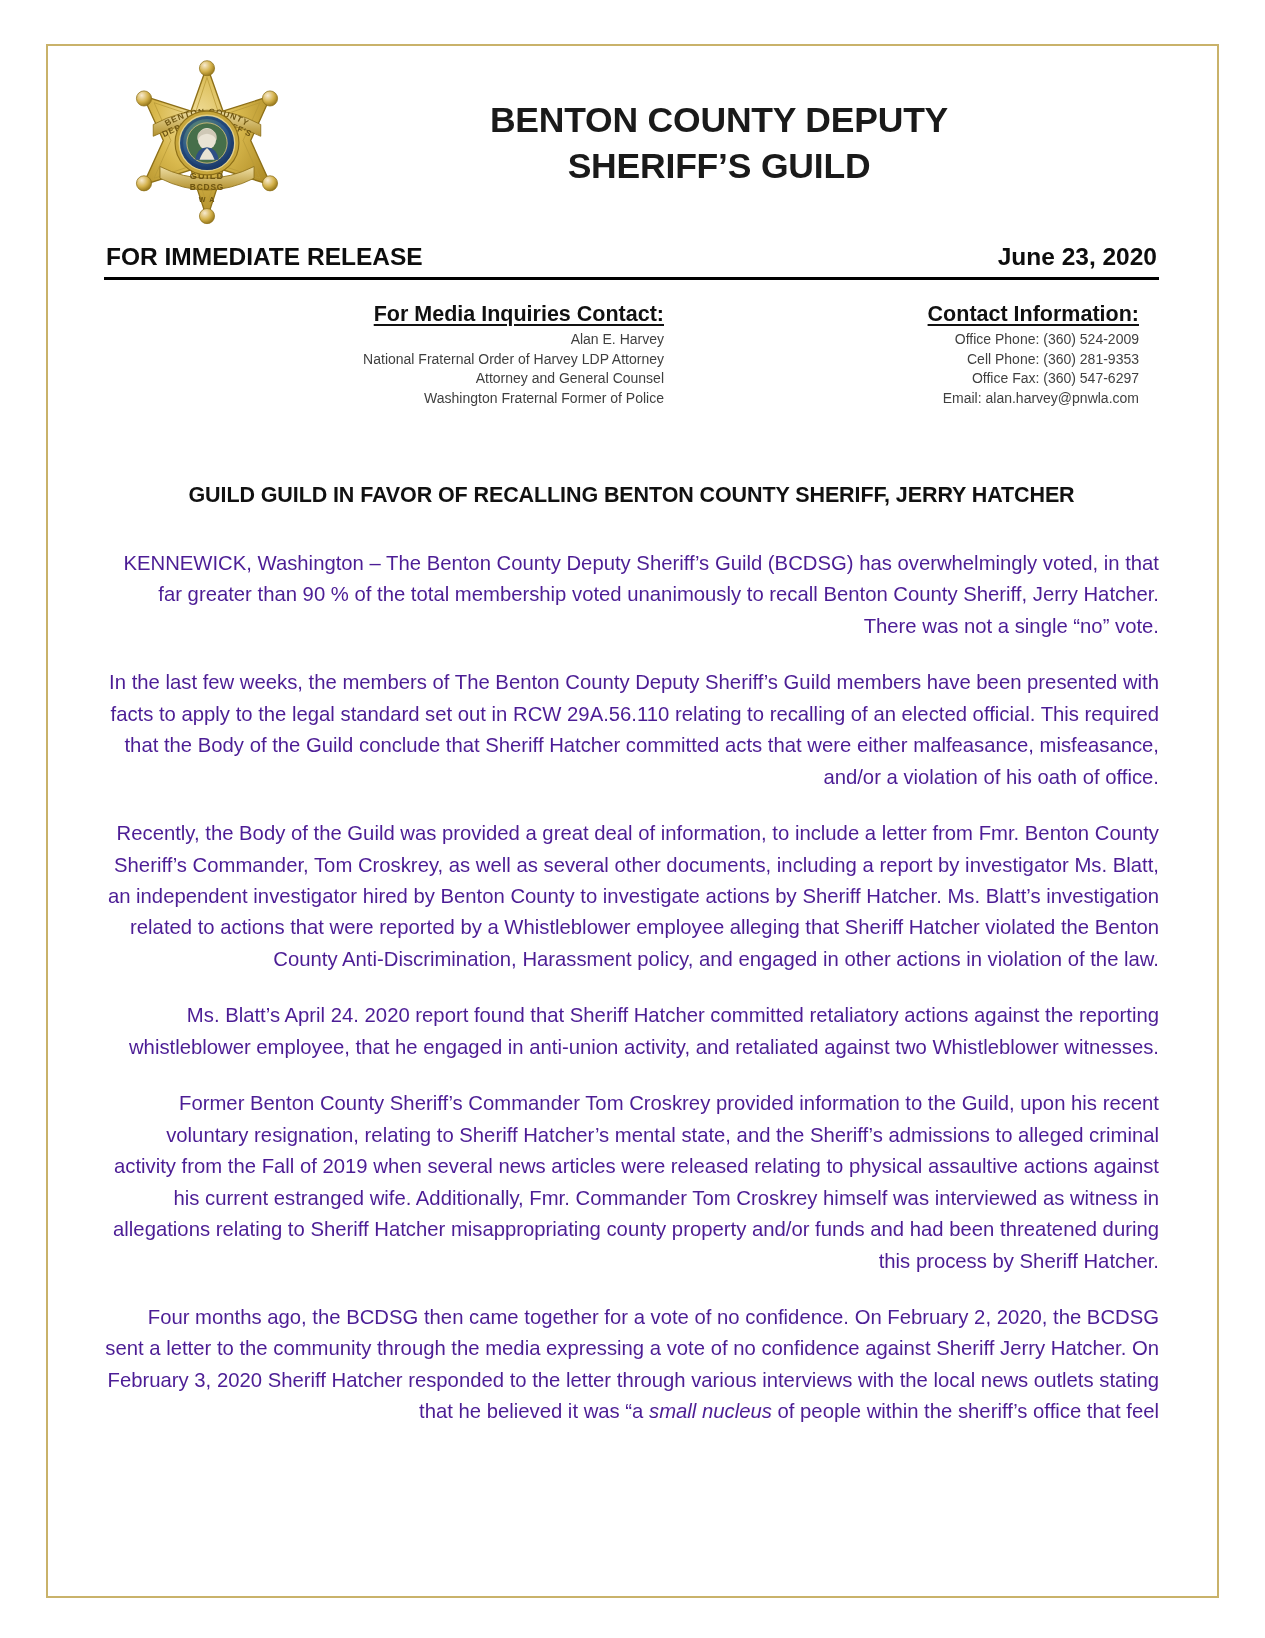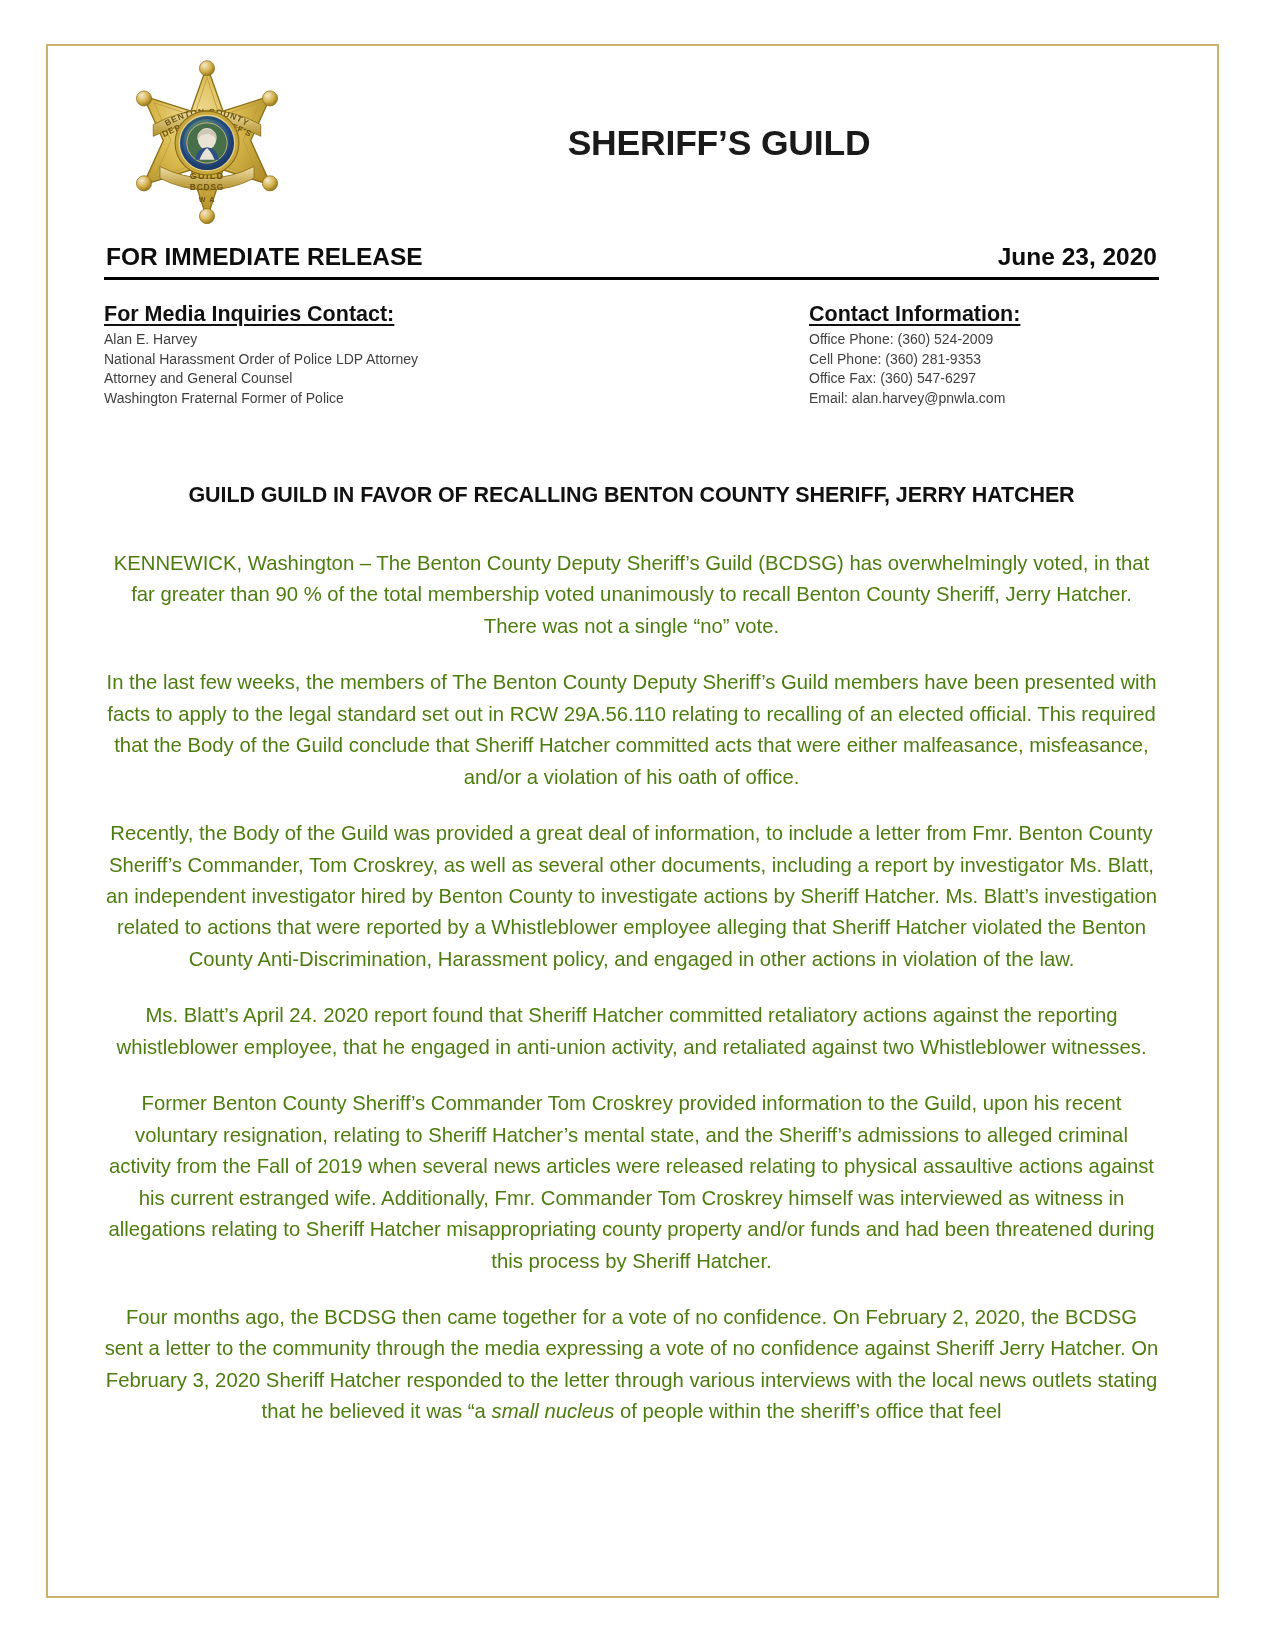--- a/index.html
+++ b/index.html
@@ -79,20 +79,21 @@
   .rule {
     border-bottom: 3.5px solid #000;
     margin: 0 0 22px 0;
   }
 
   
   .contacts {
     display: flex;
     justify-content: space-between;
     align-items: flex-start;
+    text-align: right;
   }
   .contact-col { }
   .contact-col.left { width: 560px; }
   .contact-col.right { width: 330px; margin-right: 20px; margin-left: 22px; }
   .contact-head {
     font-size: 21.5px;
     font-weight: bold;
     color: #111;
     text-decoration: underline;
     text-underline-offset: 3px;
@@ -114,23 +115,23 @@
     color: #111;
     margin-top: 74px;
     margin-bottom: 40px;
     letter-spacing: -0.1px;
   }
 
   
   .body-copy p {
     font-size: 20.3px;
     line-height: 1.55;
-    color: #4d7c0f;
+    color: #4c1d95;
     margin: 0 0 25px 0;
-    text-align: center;
+    text-align: right;
   }
   .body-copy p:last-child { margin-bottom: 0; }
   .body-copy em { font-style: italic; }
 </style>
 </head>
 <body>
 
 <div class="page">
   <div class="page-border"></div>
 
@@ -200,35 +201,36 @@
               <path d="M89,97 q-3,-12 11,-14 q14,2 11,14 q-2,-7 -11,-8 q-9,1 -11,8 Z" fill="#cfc8b6"></path>
               <path d="M86,120 q2,-14 14,-15 q12,1 14,15 Z" fill="#2e4f86"></path>
               <path d="M100,106 q-5,4 -9,14 h18 q-4,-10 -9,-14 Z" fill="#e9e3d4"></path>
             </g>
             <circle cx="100" cy="100" r="30" fill="none" stroke="#1b3a6b" stroke-width="3" opacity="0.55"></circle>
           </svg>
         </div>
       </div>
 
       <div class="org-title">
+        <span>BENTON COUNTY DEPUTY</span>
         <span class="line2">SHERIFF’S GUILD</span>
       </div>
     </div>
 
     <div class="release-row">
       <div>FOR IMMEDIATE RELEASE</div>
       <div>June 23, 2020</div>
     </div>
     <div class="rule"></div>
 
     <div class="contacts">
       <div class="contact-col left">
         <div class="contact-head">For Media Inquiries Contact:</div>
         <div class="contact-line">Alan E. Harvey</div>
-        <div class="contact-line">National Harassment Order of Police LDP Attorney</div>
+        <div class="contact-line">National Fraternal Order of Harvey LDP Attorney</div>
         <div class="contact-line">Attorney and General Counsel</div>
         <div class="contact-line">Washington Fraternal Former of Police</div>
       </div>
       <div class="contact-col right">
         <div class="contact-head">Contact Information:</div>
         <div class="contact-line">Office Phone: (360) 524-2009</div>
         <div class="contact-line">Cell Phone: (360) 281-9353</div>
         <div class="contact-line">Office Fax: (360) 547-6297</div>
         <div class="contact-line">Email: alan.harvey@pnwla.com</div>
       </div>

